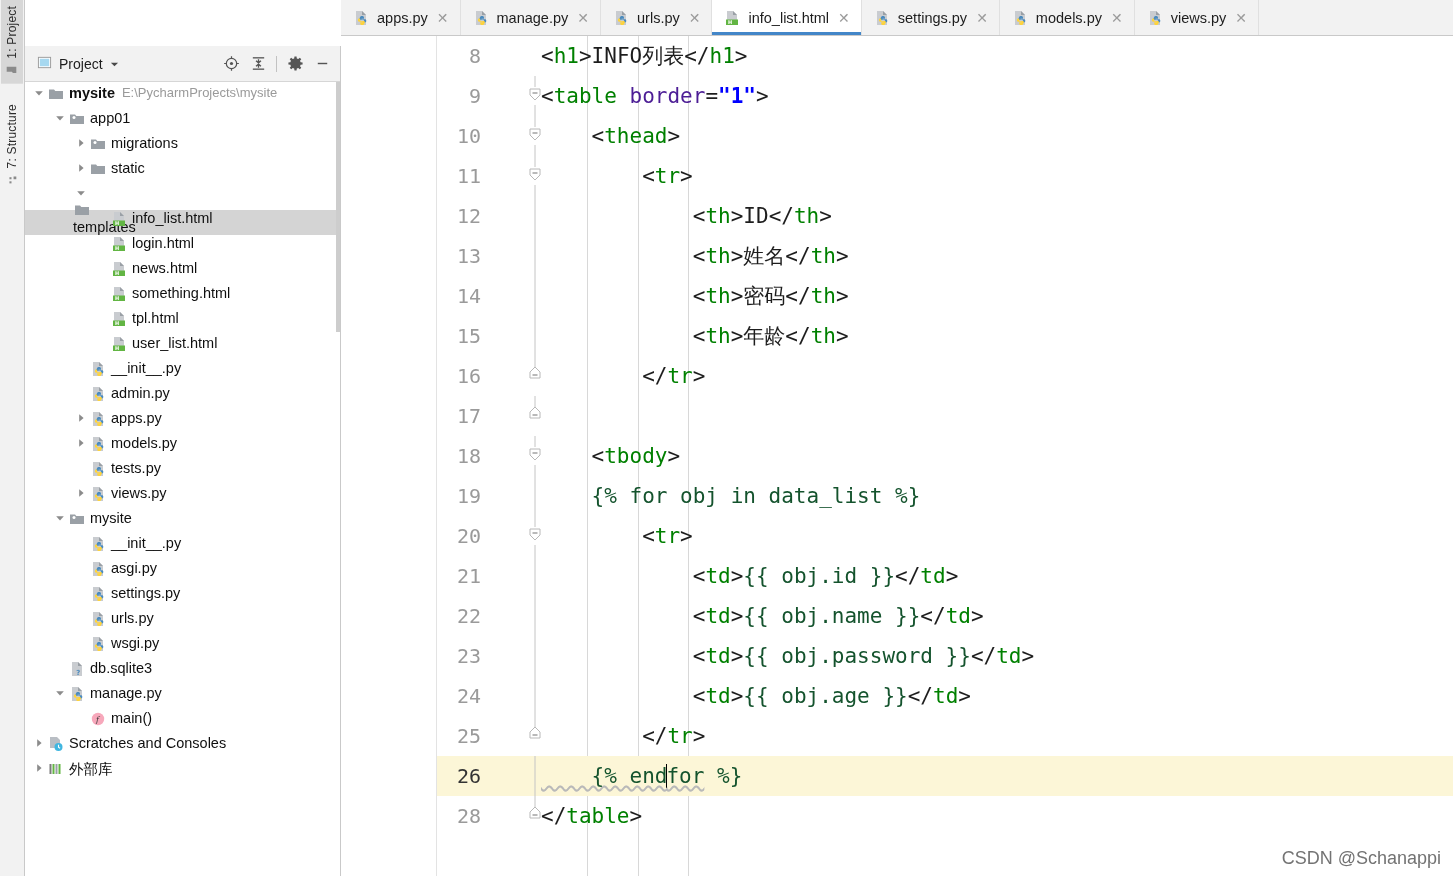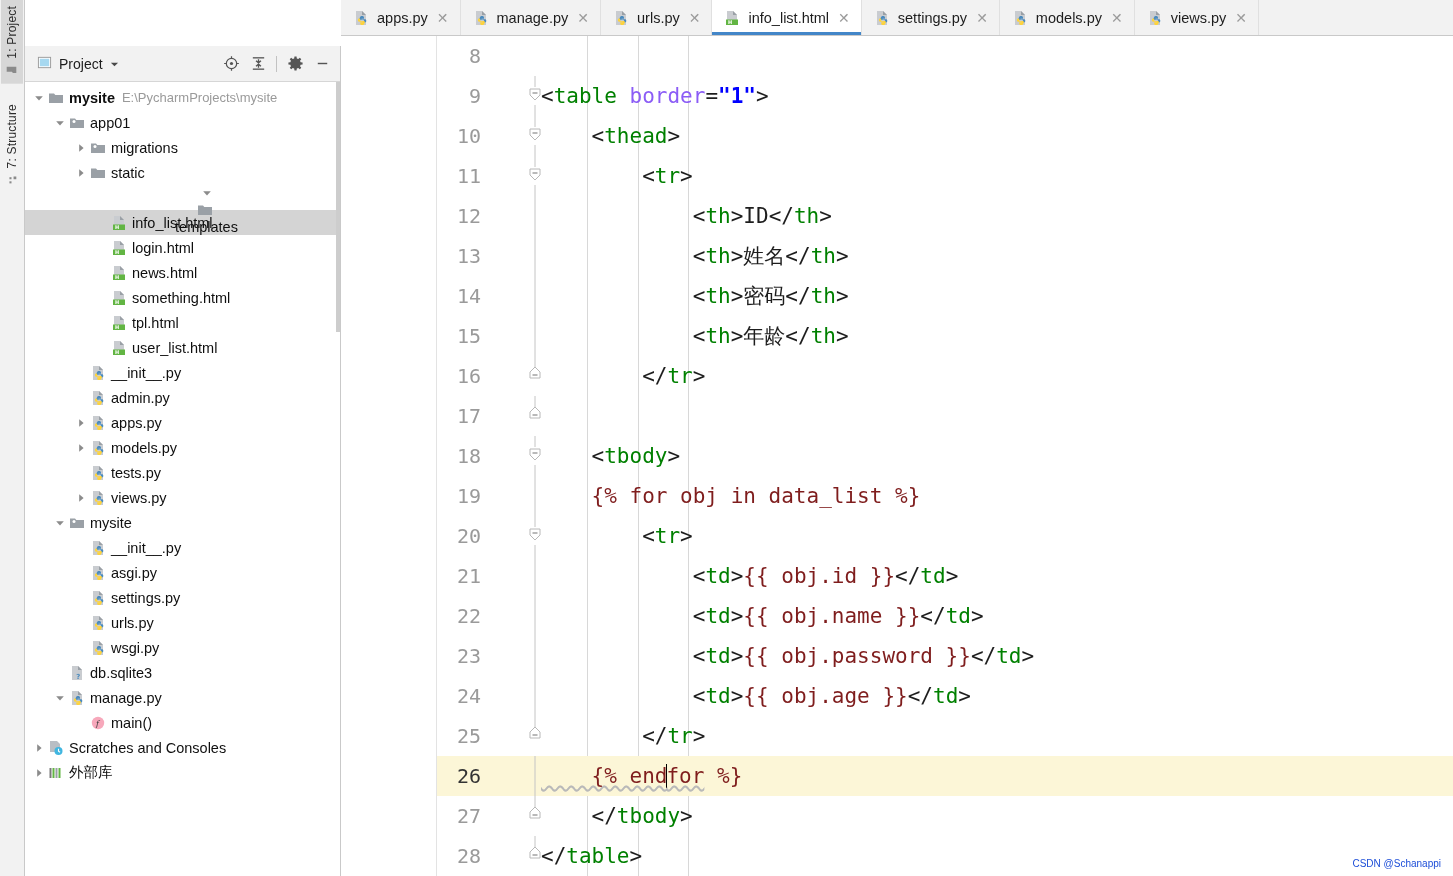--- a/index.html
+++ b/index.html
@@ -43,21 +43,21 @@
   }
   .panel-icons { display: flex; align-items: center; gap: 3px; }
   .ticon {
     width: 24px; height: 24px; display: flex; align-items: center; justify-content: center;
     cursor: pointer; border-radius: 3px;
   }
   .tsep { width: 1px; height: 16px; background: #c2c2c2; margin: 0 3px; }
 
   .tree { flex: 1; overflow: hidden; position: relative; padding-top: 3px; }
   .row {
-    height: 25px; display: flex; align-items: center;
+    height: 25px; display: flex; 
     font-size: 14.5px; color: #0f0f0f; white-space: nowrap; cursor: default;
   }
   .row.selected { background: #d4d4d4; }
   .arrow { width: 16px; height: 16px; flex: 0 0 16px; display: flex; align-items: center; justify-content: center; }
   .arrow svg { display: block; }
   .ficon { width: 18px; height: 18px; flex: 0 0 18px; margin-right: 4px; display:flex; align-items:center; justify-content:center;}
   .lbl { font-size: 14.5px; }
   .lbl.bold { font-weight: bold; }
   .sub { color: #9a9a9a; font-size: 13px; margin-left: 7px; }
 
@@ -104,35 +104,35 @@
   .lnum.cur { color: #333333; }
   .fold { position: absolute; left: 90px; top: 0; width: 16px; height: 40px; }
   .ctext {
     position: absolute; left: 104px; top: 0; line-height: 40px;
     font-size: 21px; white-space: pre;
     font-family: "DejaVu Sans Mono", "Liberation Mono", monospace;
     color: #1d1d1d;
   }
   .tg { color: #008000; }          
   .br { color: #1d1d1d; }          
-  .at { color: #8b5cf6; }          
+  .at { color: #4c1d95; }          
   .st { color: #0000ff; font-weight: bold; }  
-  .dj { color: #7f1d1d; }          
+  .dj { color: #14532d; }          
   .caret {
     display: inline-block; width: 0; border-left: 1.5px solid #000;
     height: 24px; vertical-align: -5px; margin: 0 -1px;
   }
   .squig { text-decoration: underline wavy #b9b9b9; text-decoration-skip-ink: none; }
 
   
   .iguide { position: absolute; top: 0; bottom: 0; width: 1px; background: #d8d8d8; }
 
   .watermark {
     position: absolute; right: 12px; bottom: 7px;
-    font-size: 10px; color: #1d4ed8; font-family: "Liberation Sans", sans-serif;
+    font-size: 18px; color: #737373; font-family: "Liberation Sans", sans-serif;
     pointer-events: none;
   }
 </style>
 </head>
 <body>
 
 <div id="app">
 
   <div class="toolstrip">
     <div class="vtab active">
@@ -661,20 +661,21 @@
       </div>
     <div class="editor">
       <div class="gutter"></div>
       <div class="codearea" id="codearea">
           <div class="iguide" style="left: 150.48px;"></div>
           <div class="iguide" style="left: 200.96px;"></div>
           <div class="iguide" style="left: 251.44px;"></div>
           <div class="cline">
             <div class="lnum">8</div>
             <div class="fold"></div>
+            <div class="ctext"><span class="br">&lt;</span><span class="tg">h1</span><span class="br">&gt;</span><span class="br">INFO列表</span><span class="br">&lt;/</span><span class="tg">h1</span><span class="br">&gt;</span></div>
           </div>
           <div class="cline">
             <div class="lnum">9</div>
             <div class="fold"><svg width="16" height="40" viewBox="0 0 16 40">
                 <path d="M8 0v11M8 29v11" stroke="#c4c4c4" stroke-width="1"></path>
                 <path d="M3 13h10v6l-5 5-5-5z" fill="#ffffff" stroke="#b8b8b8"></path>
                 <path d="M5.5 17h5" stroke="#8a8a8a" stroke-width="1.2"></path>
               </svg></div>
             <div class="ctext"><span class="br">&lt;</span><span class="tg">table</span><span class="br"> </span><span class="at">border</span><span class="br">=</span><span class="st">"1"</span><span class="br">&gt;</span></div>
           </div>
@@ -804,35 +805,26 @@
             <div class="ctext"><span class="br">        &lt;/</span><span class="tg">tr</span><span class="br">&gt;</span></div>
           </div>
           <div class="cline current">
             <div class="lnum cur">26</div>
             <div class="fold"><svg width="16" height="40" viewBox="0 0 16 40">
                 <path d="M8 0v40" stroke="#c4c4c4" stroke-width="1"></path>
               </svg></div>
             <div class="ctext"><span class="dj squig">    {% end</span><span class="caret"></span><span class="dj squig">for</span><span class="dj"> %}</span></div>
           </div>
           <div class="cline">
-            <div class="lnum">27</div>
+            <div class="lnum">28</div>
             <div class="fold"><svg width="16" height="40" viewBox="0 0 16 40">
                 <path d="M8 0v11" stroke="#c4c4c4" stroke-width="1"></path>
                 <path d="M8 11l5 5v6H3v-6z" fill="#ffffff" stroke="#b8b8b8"></path>
                 <path d="M5.5 19h5" stroke="#8a8a8a" stroke-width="1.2"></path>
               </svg></div>
-            <div class="ctext"><span class="br">    &lt;/</span><span class="tg">tbody</span><span class="br">&gt;</span></div>
-          </div>
-          <div class="cline">
-            <div class="lnum">28</div>
-            <div class="fold"><svg width="16" height="40" viewBox="0 0 16 40">
-                <path d="M8 0v11" stroke="#c4c4c4" stroke-width="1"></path>
-                <path d="M8 11l5 5v6H3v-6z" fill="#ffffff" stroke="#b8b8b8"></path>
-                <path d="M5.5 19h5" stroke="#8a8a8a" stroke-width="1.2"></path>
-              </svg></div>
             <div class="ctext"><span class="br">&lt;/</span><span class="tg">table</span><span class="br">&gt;</span></div>
           </div>
         </div>
     </div>
   </div>
 
   <div class="watermark">CSDN @Schanappi</div>
 </div>
 
 </body></html>

